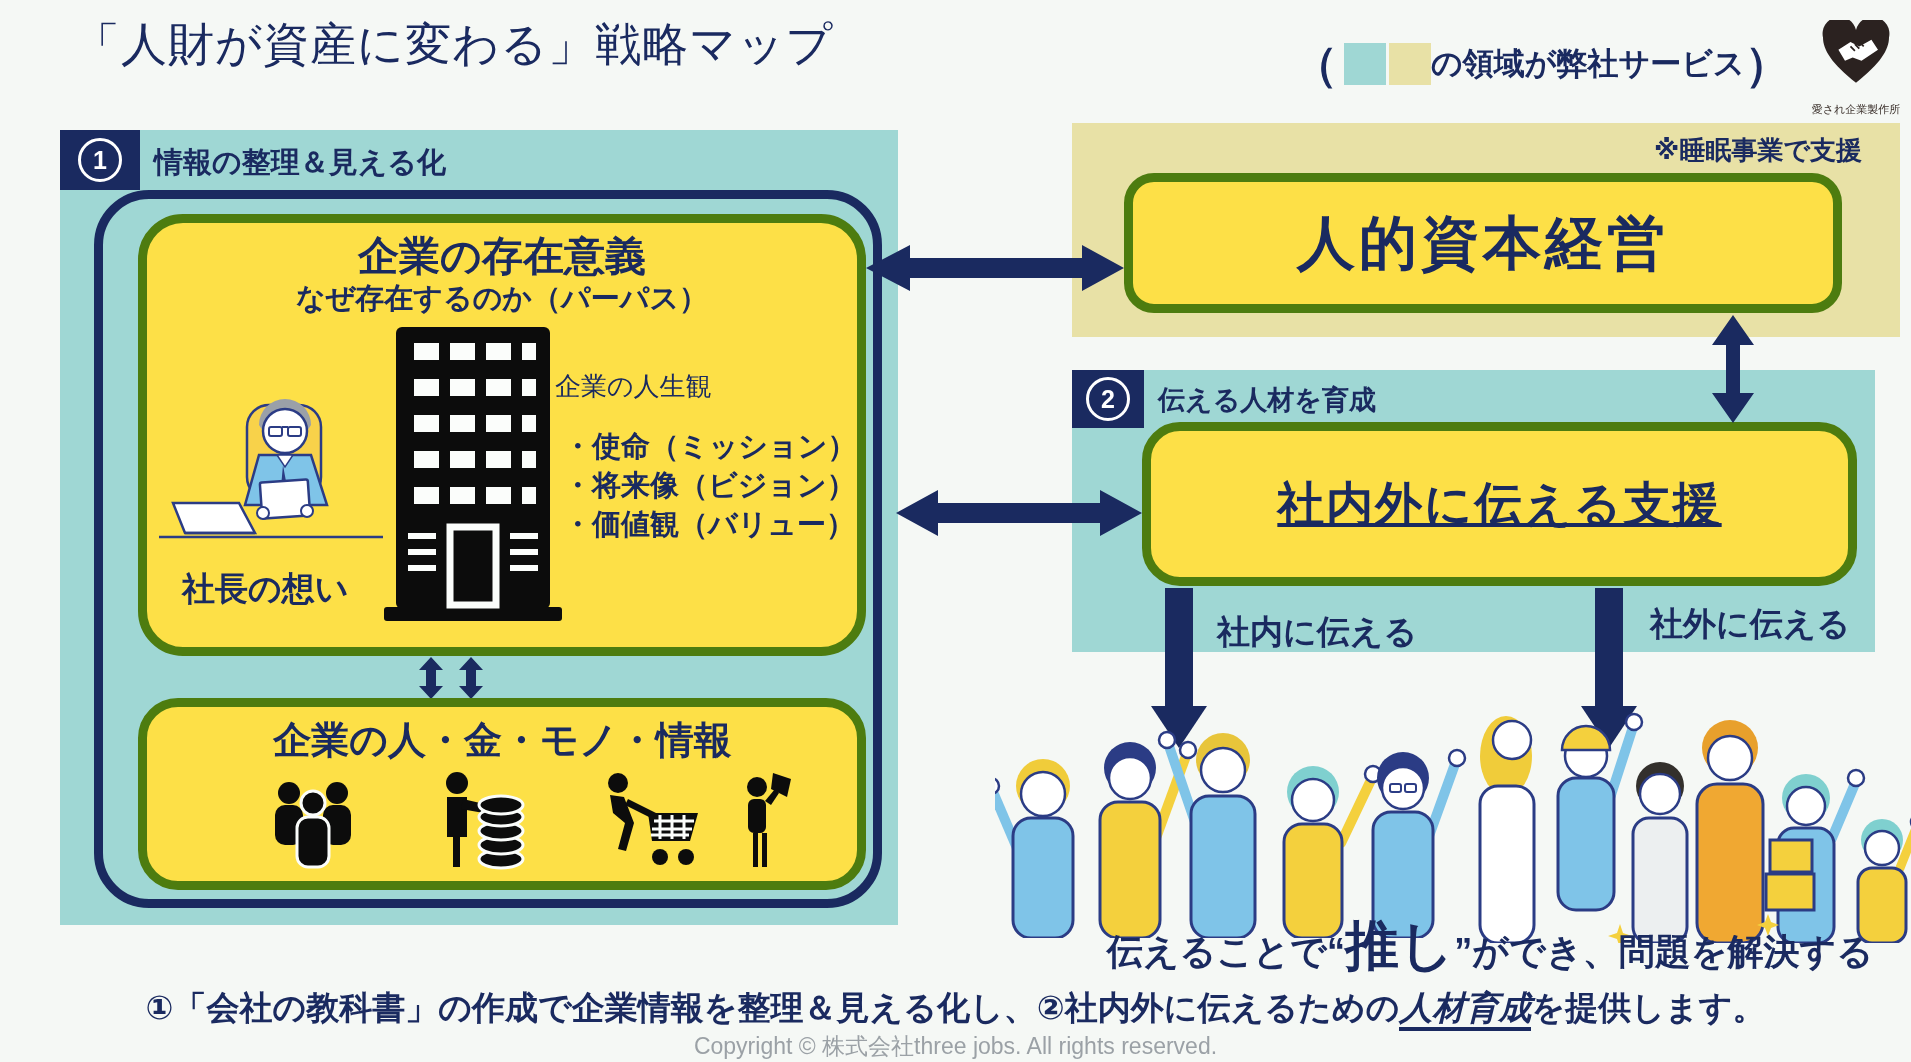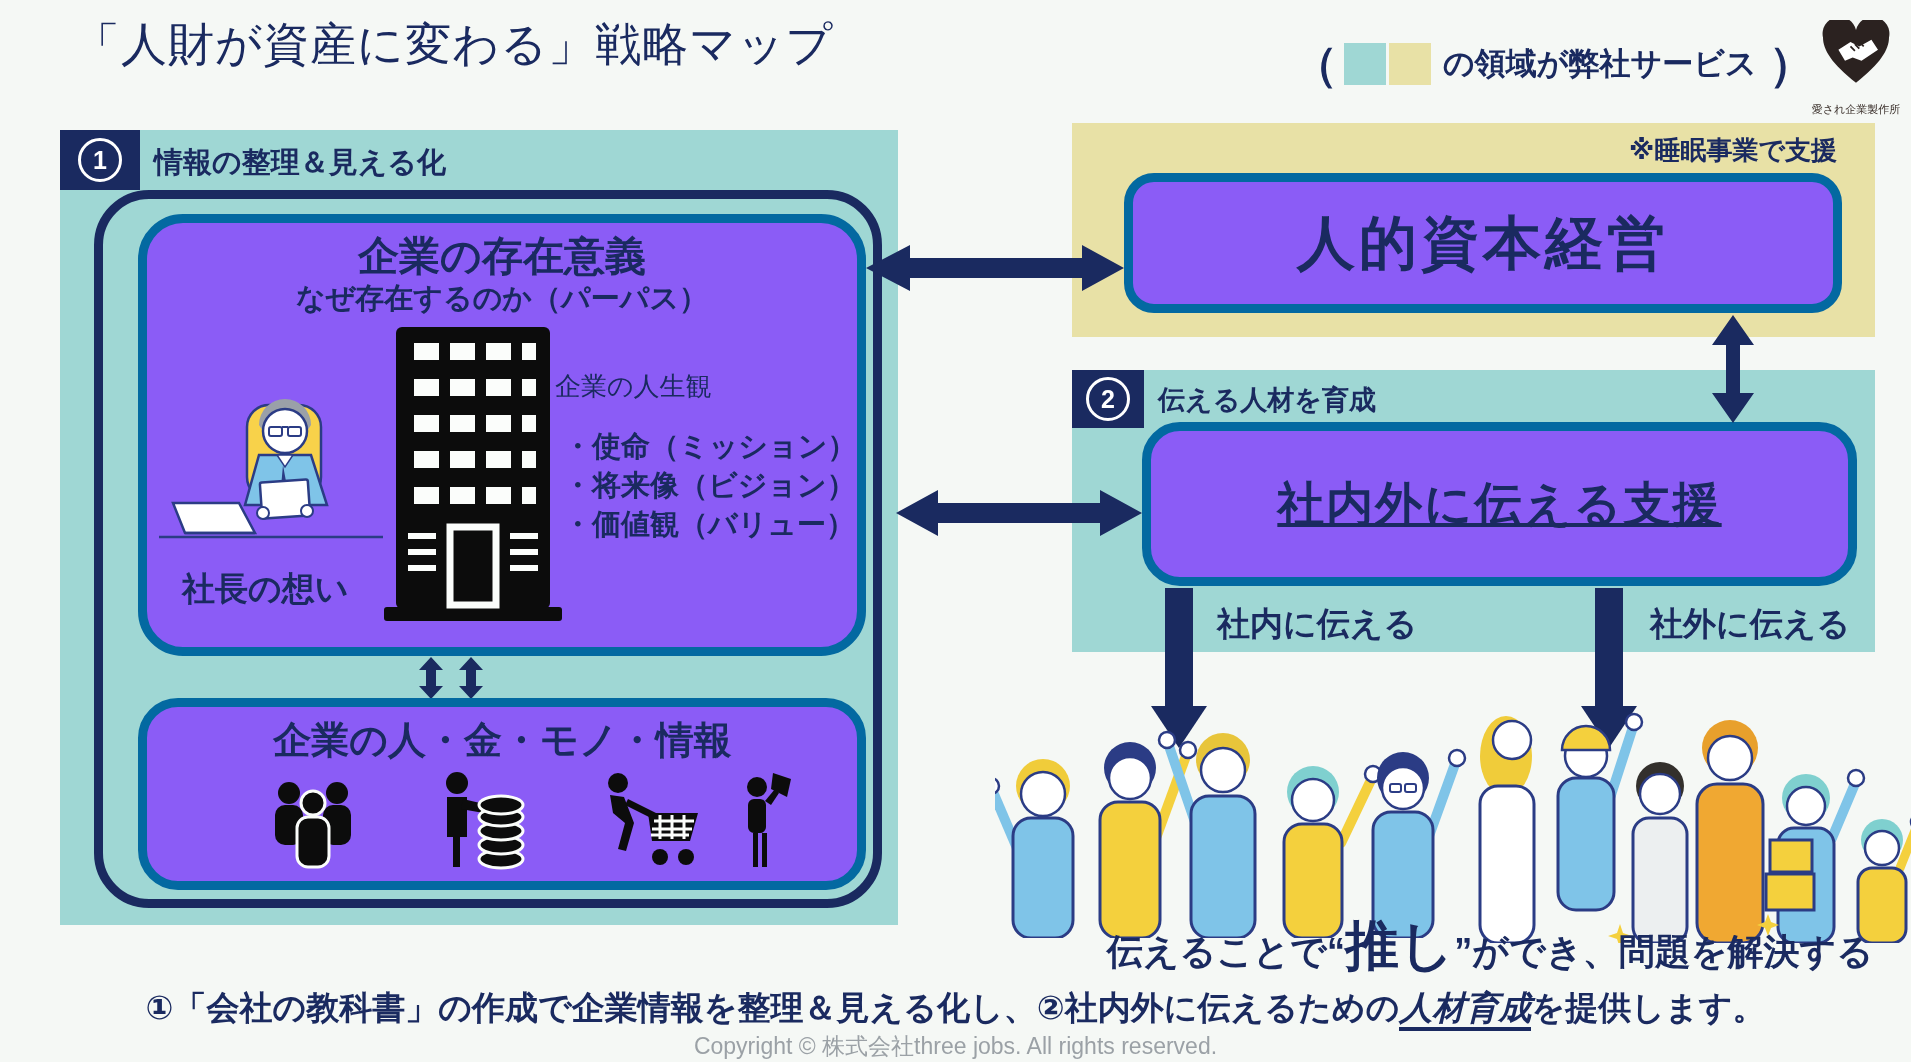--- a/index.html
+++ b/index.html
@@ -5,42 +5,42 @@
   html,body{margin:0;padding:0;background:#e9edea;}
   .canvas{position:relative;width:1911px;height:1062px;background:#f5f8f5;overflow:hidden;
           font-family:"Liberation Sans","DejaVu Sans",sans-serif;color:#1a2a60;}
   .abs{position:absolute;}
 
   
   .page-title{left:74px;top:14px;font-size:46px;font-weight:normal;letter-spacing:1px;}
   .legend{left:1292px;top:38px;display:flex;align-items:center;}
   .legend .paren{font-size:46px;font-weight:bold;line-height:52px;}
   .sw{width:42px;height:42px;display:inline-block;}
-  .legend-text{font-size:31px;font-weight:bold;margin:0 12px;}
+  .legend-text{font-size:31px;font-weight:bold;margin:0 0;}
   .logo-wrap{left:1800px;top:20px;width:112px;text-align:center;}
   .logo-caption{font-size:11px;color:#3a2f2a;margin-top:12px;}
 
   
   .sec1{left:60px;top:130px;width:838px;height:795px;background:#9fd7d4;}
   .badge{width:80px;height:60px;background:#1a2a60;display:flex;align-items:center;justify-content:center;}
   .circle-num{width:38px;height:38px;border:3px solid #fff;border-radius:50%;color:#fff;
               font-size:25px;font-weight:bold;display:flex;align-items:center;justify-content:center;}
   .sec-label{font-size:29px;font-weight:bold;}
   .outline{left:34px;top:60px;width:770px;height:700px;border:9px solid #1a2a60;border-radius:55px;}
-  .whitebox{background:#8b5cf6;border:9px solid #0369a1;}
+  .whitebox{background:#fde047;border:9px solid #4d7c0f;}
   .purpose-box{left:78px;top:84px;width:710px;height:424px;border-radius:45px;}
   .purpose-title{left:0;right:0;top:6px;text-align:center;font-size:41px;font-weight:bold;}
   .purpose-sub{left:0;right:0;top:56px;text-align:center;font-size:29px;font-weight:bold;}
   .persp-title{left:408px;top:146px;width:300px;text-align:left;font-size:26px;font-weight:normal;}
   .bullets{left:416px;top:204px;font-size:29px;font-weight:bold;line-height:39px;}
   .president-label{left:35px;top:344px;font-size:33px;font-weight:bold;}
   .res-box{left:78px;top:568px;width:710px;height:174px;border-radius:40px;}
   .res-title{left:1px;right:0;top:8px;text-align:center;font-size:38px;font-weight:bold;}
 
-  .tanbox{left:1072px;top:123px;width:803px;height:214px;background:#e8e1a6;}
+  .tanbox{left:1072px;top:123px;width:803px;height:214px;background:#e8e1a6;padding-left:25px;}
   .tan-note{right:38px;top:10px;font-size:26px;font-weight:bold;}
   .hc-box{left:52px;top:50px;width:700px;height:122px;border-radius:30px;text-align:center;
           font-size:58px;font-weight:bold;line-height:122px;letter-spacing:4px;}
   .sec2{left:1072px;top:370px;width:803px;height:282px;background:#9fd7d4;}
   .s2-box{left:70px;top:52px;width:697px;height:146px;border-radius:38px;text-align:center;
           font-size:47px;font-weight:bold;line-height:146px;letter-spacing:2px;text-decoration:underline;}
   .stream-label{top:232px;font-size:33px;font-weight:bold;}
 
   .caption{left:1075px;top:910px;width:830px;text-align:center;white-space:nowrap;}
   .caption .t{font-size:36px;font-weight:bold;}
@@ -214,21 +214,21 @@
     <div class="abs tan-note">※睡眠事業で支援</div>
     <div class="abs whitebox hc-box">人的資本経営</div>
   </div>
 
   <div class="abs sec2">
     <div class="abs badge" style="left:0;top:0;width:72px;height:58px;">
       <span class="circle-num">2</span>
     </div>
     <div class="abs sec-label" style="left:86px;top:12px;font-size:27px;">伝える人材を育成</div>
     <div class="abs whitebox s2-box">社内外に伝える支援</div>
-    <div class="abs stream-label" style="left:145px;">社内に伝える</div>
+    <div class="abs stream-label" style="left:145px;margin-top:8px;">社内に伝える</div>
     <div class="abs stream-label" style="left:578px;">社外に伝える</div>
   </div>
 
   <svg class="abs" style="left:864px;top:242px;" width="262" height="52" viewBox="0 0 262 52">
     <polygon fill="#1a2a60" points="2,26 46,3 46,16 218,16 218,3 260,26 218,49 218,36 46,36 46,49"></polygon>
   </svg>
   <svg class="abs" style="left:894px;top:487px;" width="250" height="52" viewBox="0 0 250 52">
     <polygon fill="#1a2a60" points="2,26 44,3 44,16 206,16 206,3 248,26 206,49 206,36 44,36 44,49"></polygon>
   </svg>
   <svg class="abs" style="left:1707px;top:313px;" width="52" height="112" viewBox="0 0 52 112">

